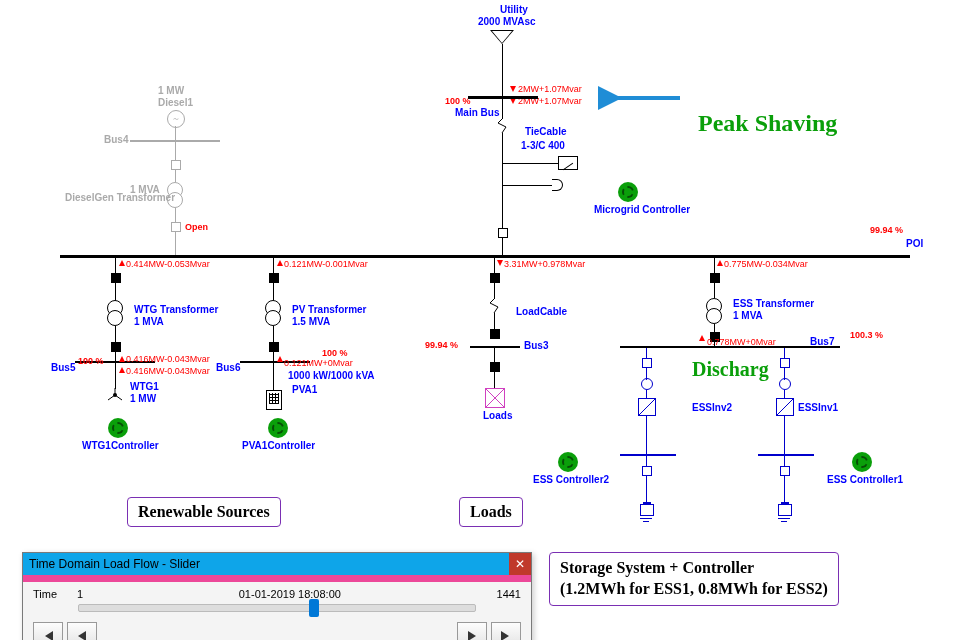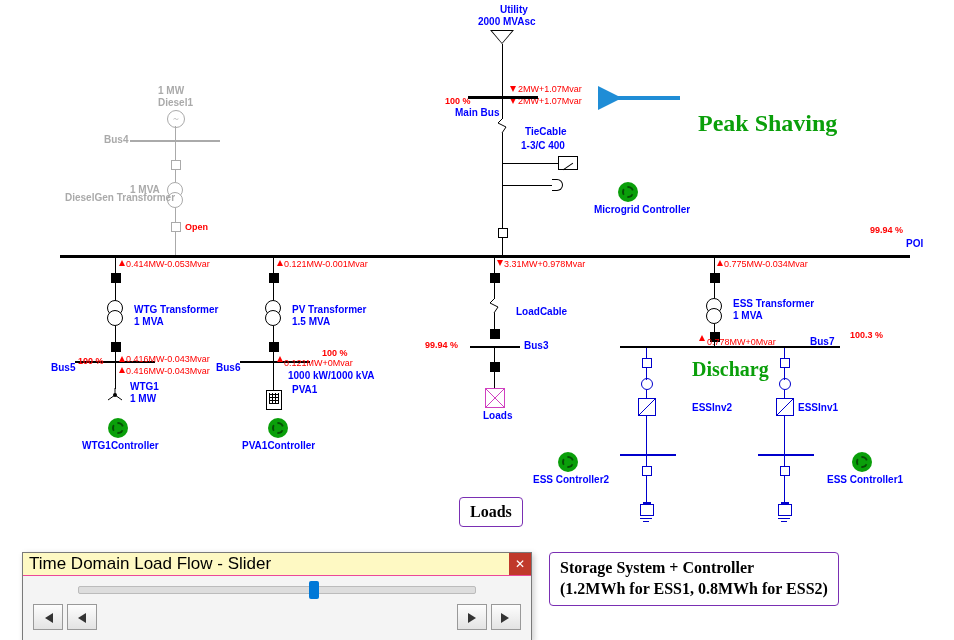--- a/index.html
+++ b/index.html
@@ -47,21 +47,21 @@
 .triangle-down{position:absolute;width:0;height:0;border-left:12px solid transparent;border-right:12px solid transparent;border-top:14px solid #000;background:transparent}
 .triangle-down:after{content:'';position:absolute;left:-10px;top:-13px;width:0;height:0;border-left:10px solid transparent;border-right:10px solid transparent;border-top:12px solid #fff}
 .red-arrow-d{position:absolute;width:0;height:0;border-left:3px solid transparent;border-right:3px solid transparent;border-top:6px solid #f00}
 .red-arrow-u{position:absolute;width:0;height:0;border-left:3px solid transparent;border-right:3px solid transparent;border-bottom:6px solid #f00}
 .ground{position:absolute;width:12px;height:8px}
 .ground:before{content:'';position:absolute;left:0;right:0;top:0;height:1px;background:#00c}
 .ground:after{content:'';position:absolute;left:3px;right:3px;top:3px;height:1px;background:#00c;box-shadow:0 3px 0 -2px #00c}
 .circ{position:absolute;width:10px;height:10px;border:1px solid #00c;border-radius:50%;top:-6px}
 
 .panel{position:absolute;border:1px solid #7a7a7a;background:#f4f4f4;box-shadow:2px 2px 6px rgba(0,0,0,.2)}
-.panel-title{height:22px;line-height:22px;padding:0 6px;border-bottom:1px solid #ec4899;background:#fef9c3;font-size:17px}
+.panel-title{height:22px;line-height:22px;padding:0 6px;border-bottom:7px solid #ec4899;background:#0ea5e9;font-size:12px}
 .close{position:absolute;right:0;top:0;width:22px;height:22px;background:#c0392b;color:#fff;text-align:center;line-height:22px;font-size:12px}
 .panel-body{padding:6px 10px 10px}
 .slider-track{position:relative;height:6px;background:#ddd;border:1px solid #bbb;border-radius:2px;margin:4px 0 10px}
 .slider-thumb{position:absolute;top:-6px;width:10px;height:18px;background:#0078d7;border-radius:2px}
 .btn{display:inline-block;width:28px;height:24px;border:1px solid #999;background:linear-gradient(#fdfdfd,#e3e3e3);text-align:center;line-height:24px;font-size:11px}
 .btn svg{vertical-align:middle}
 .row{display:flex;align-items:center;gap:4px;font-size:11px}
 .flex-spacer{flex:1}
 .sw-sym{position:absolute}
 </style>
@@ -262,30 +262,37 @@
   <div class="label blue" style="left:798px;top:402px">ESSInv1</div>
   <div class="wire wireV wire-blue" style="left:784px;top:416px;height:38px"></div>
   <div class="busbar busbar-blue" style="left:758px;top:454px;width:56px;height:2px"></div>
   <div class="wire wireV wire-blue" style="left:784px;top:456px;height:48px"></div>
   <div class="box box-blue" style="left:780px;top:466px"></div>
   <div class="icon-bat" style="left:778px;top:504px"></div>
   <div class="ground" style="left:778px;top:518px"></div>
   <div class="icon-controller" style="left:852px;top:452px"></div>
   <div class="label blue" style="left:827px;top:474px">ESS Controller1</div>
 
+  <div class="purple-box" style="left:127px;top:497px">Renewable Sources</div>
   <div class="purple-box" style="left:459px;top:497px">Loads</div>
   <div class="purple-box" style="left:549px;top:552px;line-height:1.3">
     <span>Storage System + Controller</span><br>
     <span>(1.2MWh for ESS1, 0.8MWh for ESS2)</span>
   </div>
 
   <div class="panel" style="left:22px;top:552px;width:508px">
     <div class="panel-title">Time Domain Load Flow - Slider</div>
     <div class="close">✕</div>
     <div class="panel-body">
+      <div class="row" style="margin-bottom:2px">
+        <span style="width:40px">Time</span>
+        <span>1</span>
+        <span class="flex-spacer" style="text-align:center">01-01-2019 18:08:00</span>
+        <span>1441</span>
+      </div>
       <div style="margin:0 45px">
         <div class="slider-track">
           <div class="slider-thumb" style="left:58%"></div>
         </div>
       </div>
       <div class="row">
         <span class="btn"><svg width="12" height="10">
               <path d="M1 0v10M11 0L3 5l8 5z" fill="#333"></path>
             </svg></span>
         <span class="btn"><svg width="10" height="10">

